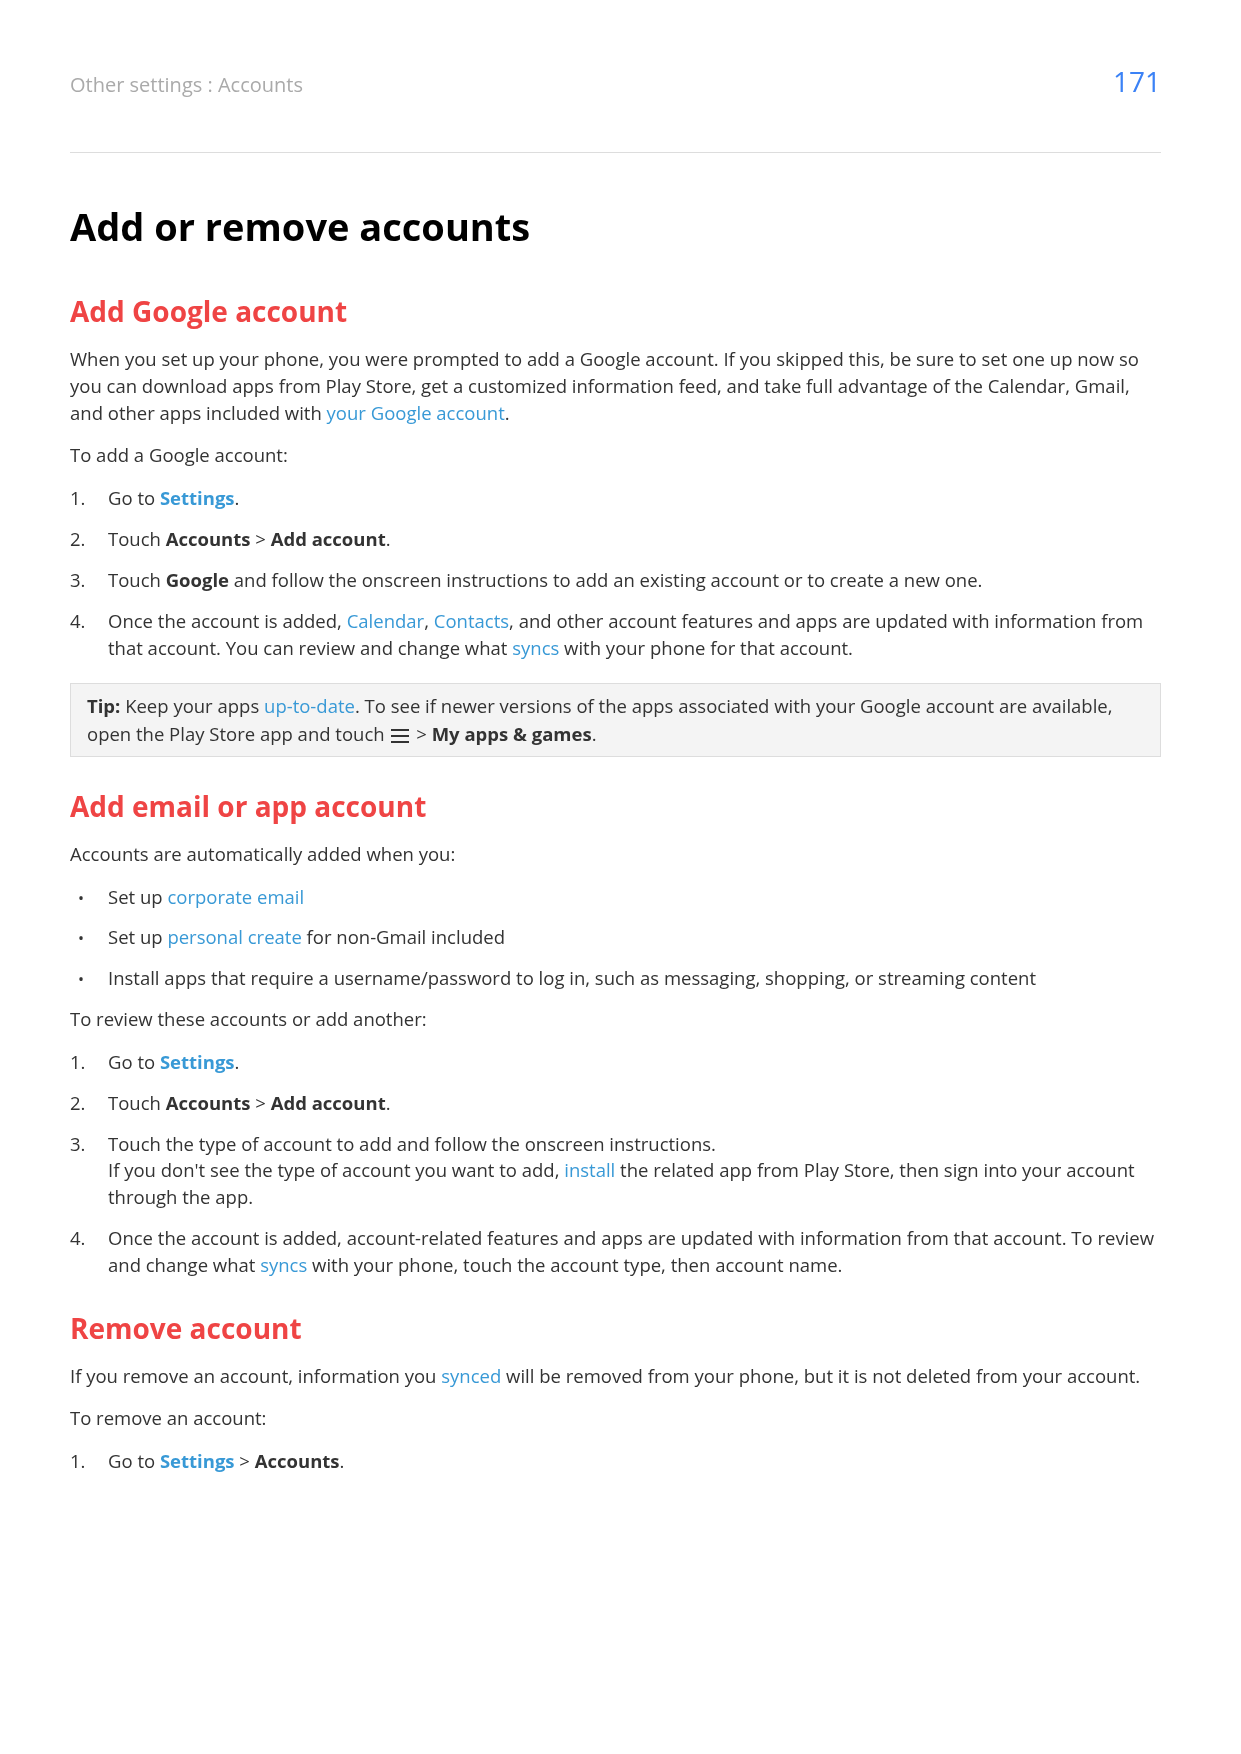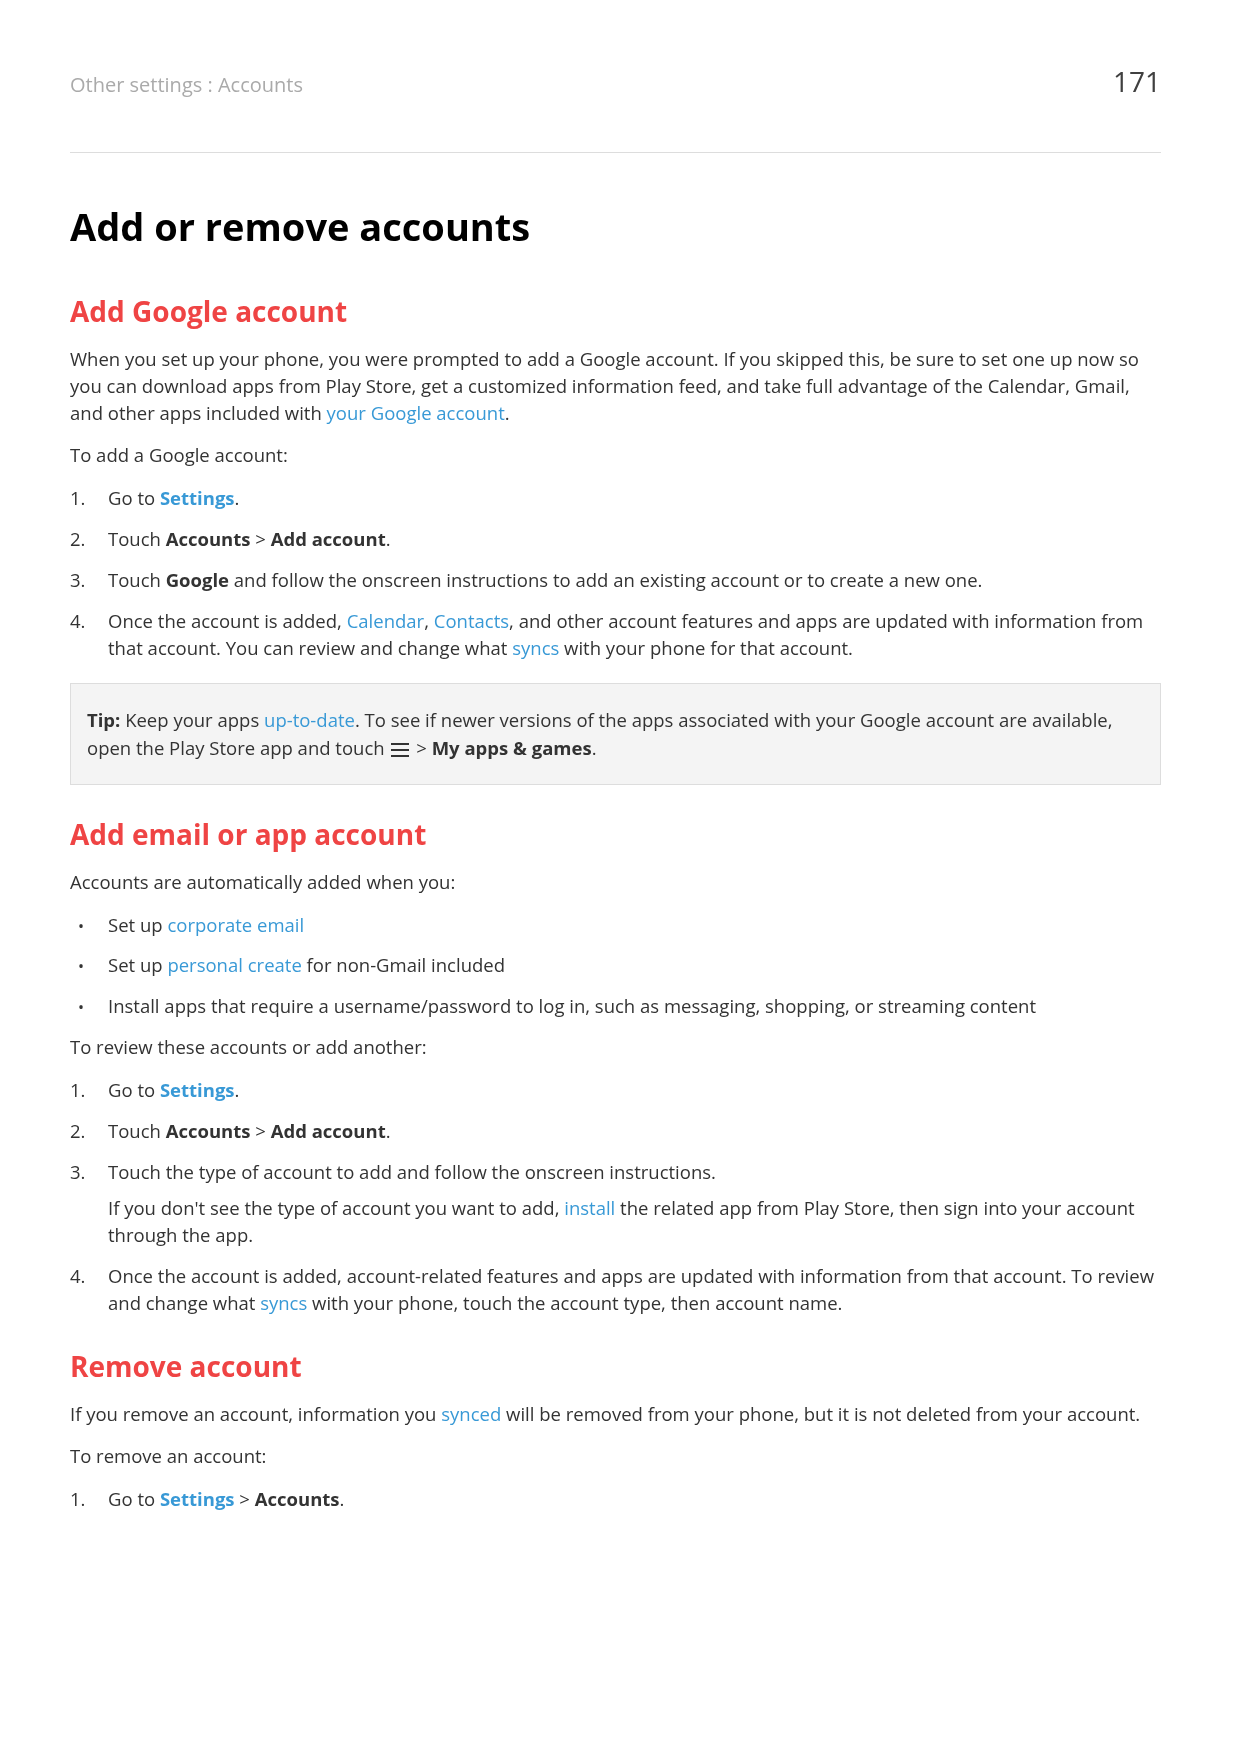--- a/index.html
+++ b/index.html
@@ -19,21 +19,21 @@
       border-bottom: 1px solid #ddd;
       margin-bottom: 45px;
     }
     .breadcrumb {
       font-size: 20px;
       color: #aaa;
       font-weight: 400;
     }
     .page-num {
       font-size: 28px;
-      color: #404040;
+      color: #3b82f6;
     }
     h1 {
       font-size: 38px;
       font-weight: 700;
       color: #000000;
       margin-bottom: 35px;
     }
     h2 {
       font-size: 28px;
       font-weight: 700;
@@ -87,21 +87,21 @@
     .link {
       color: #3899d6;
     }
     .boldlink {
       color: #3899d6;
       font-weight: 700;
     }
     .tip-box {
       background: #f4f4f4;
       border: 1px solid #ddd;
-      padding: 22px 16px;
+      padding: 8px 16px;
       margin: 22px 0 24px 0;
       font-size: 18.5px;
       line-height: 1.5;
     }
     .bold { font-weight: 700; }
     .icon-menu {
       display: inline-block;
       vertical-align: middle;
       width: 18px;
       height: 14px;
@@ -110,21 +110,21 @@
     }
     .icon-menu::before {
       content: "";
       position: absolute;
       top: 0; left: 0; right: 0;
       height: 2px;
       background: #333;
       box-shadow: 0 6px 0 #333, 0 12px 0 #333;
     }
     .sub-p {
-      margin-top: 10px;
+      margin-top: 0;
       margin-bottom: 0;
     }
   </style>
 </head>
 <body>
 
 <div class="header">
   <div class="breadcrumb">Other settings : Accounts</div>
   <div class="page-num">171</div>
 </div>

